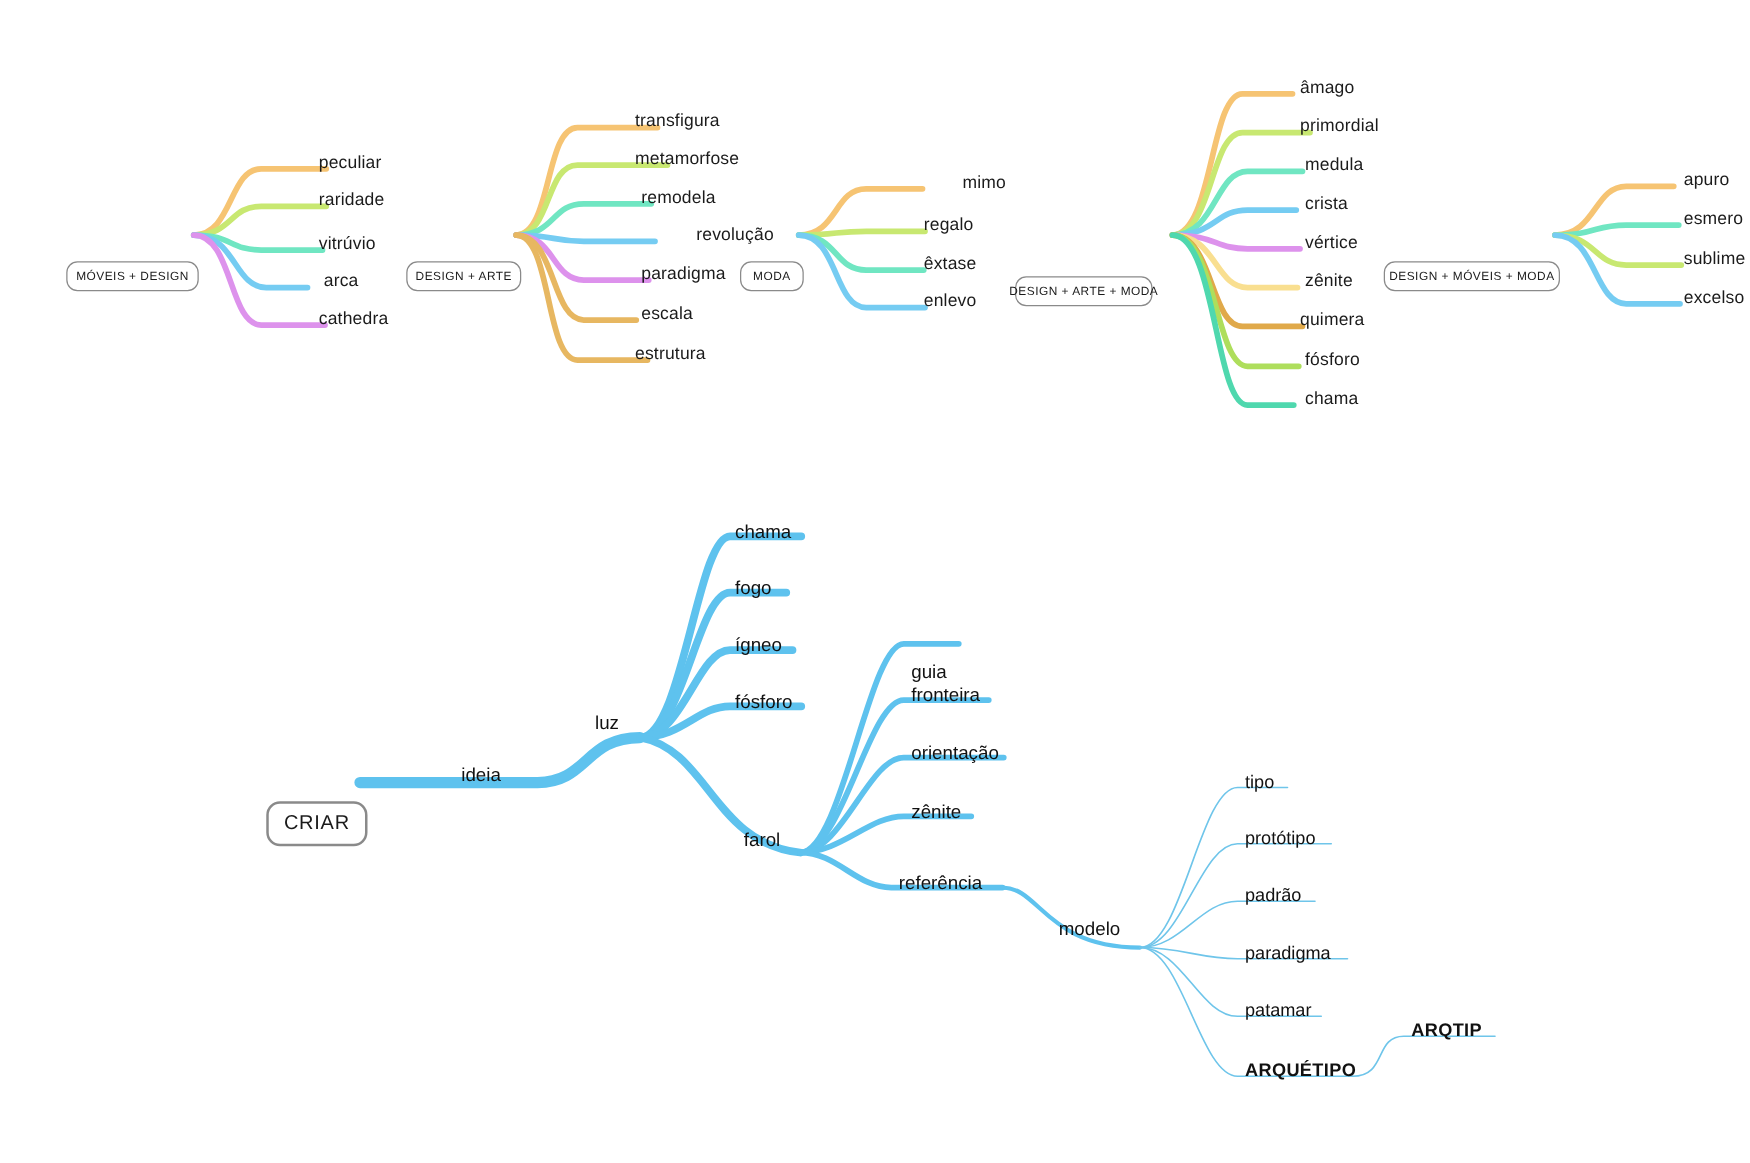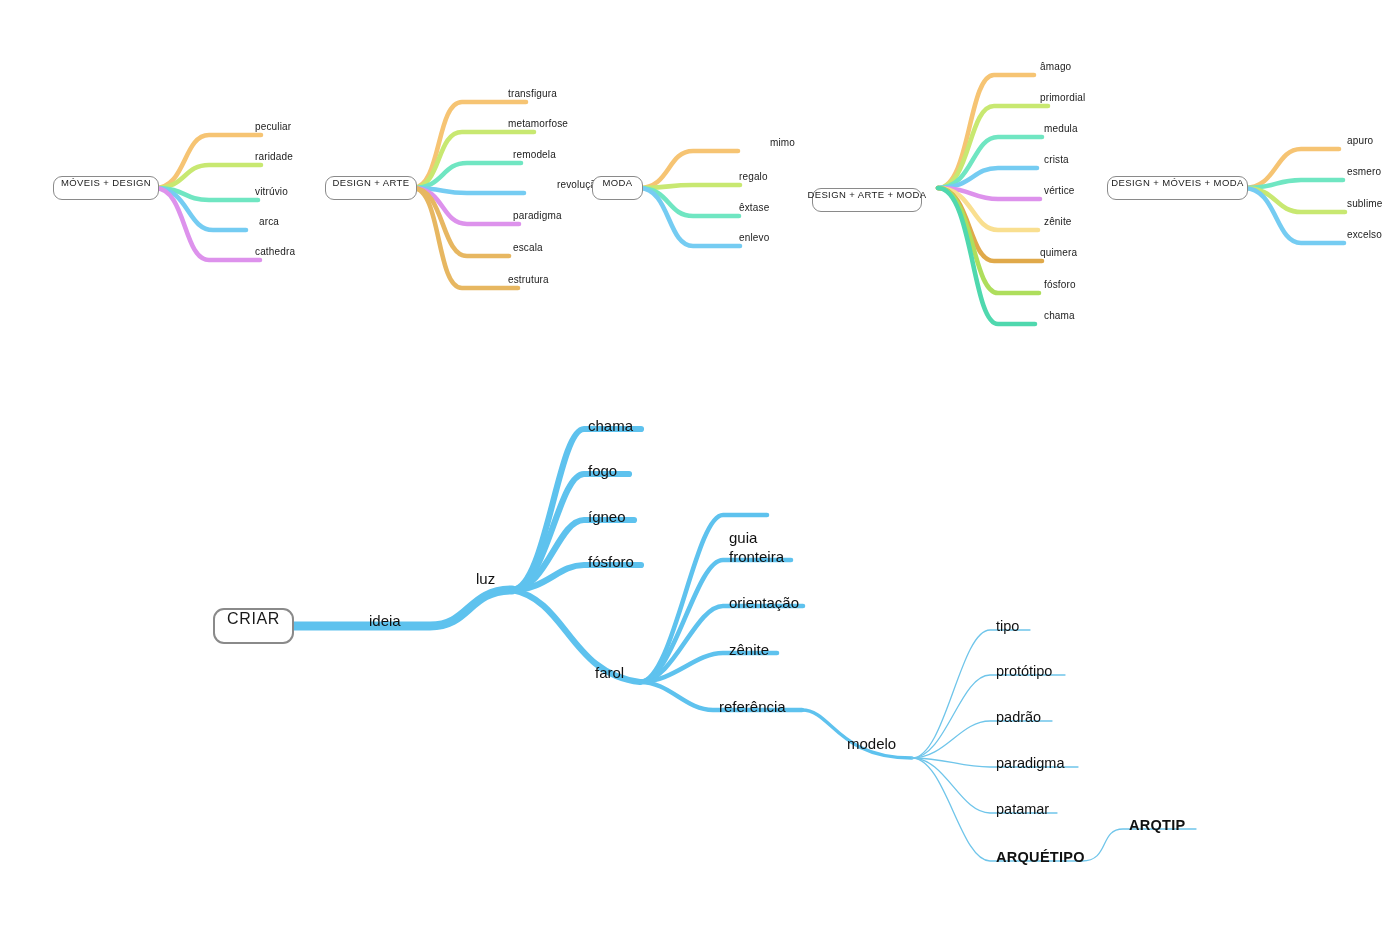--- a/index.html
+++ b/index.html
@@ -10,34 +10,35 @@
     -webkit-font-smoothing:antialiased;
   }
   #canvas{position:absolute;left:0;top:0;width:1400px;height:930px;}
   svg.layer{position:absolute;left:0;top:0;width:1400px;height:930px;pointer-events:none;}
   .node-box{
     position:absolute;
     border:1.4px solid #8a8a8a;
     border-radius:9px;
     background:#ffffff;
     color:#1a1a1a;
-    display:flex;align-items:flex-start;justify-content:center;
+    display:flex;align-items:center;justify-content:center;
     box-sizing:border-box;
     white-space:nowrap;
     letter-spacing:0.4px;
     z-index:5;
+    margin-top:33px;
   }
   .node-box.small{font-size:9.5px;height:24px;padding:0 9px;}
   .node-box.root{
     font-size:16px;height:36px;padding:0 16px;border-radius:11px;
     border:2px solid #8a8a8a;letter-spacing:0.6px;
   }
   .leaf{
     position:absolute;
-    font-size:10px;
+    font-size:14px;
     color:#1b1b1b;
     white-space:nowrap;
     letter-spacing:0.15px;
     z-index:4;
     padding-left:42px;
   }
   .leaf2{
     position:absolute;
     font-size:15px;
     color:#111111;

